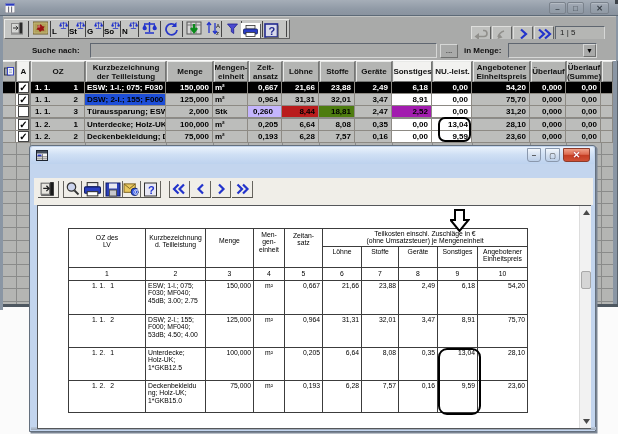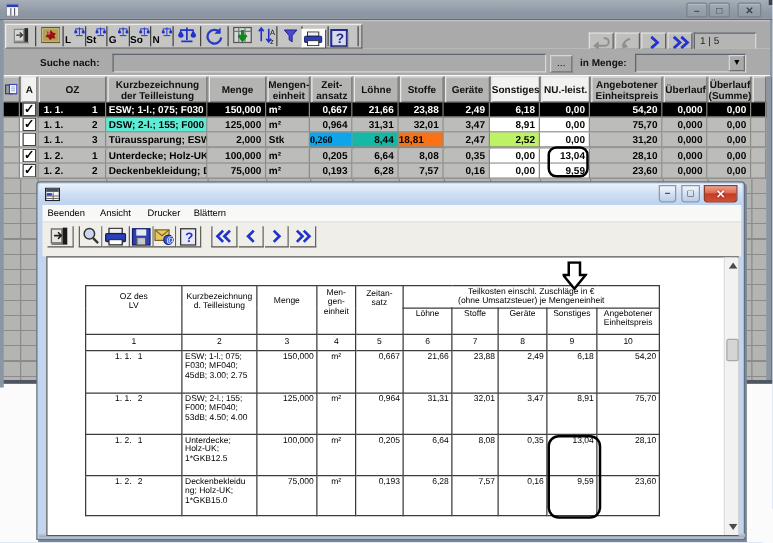--- a/index.html
+++ b/index.html
@@ -295,21 +295,21 @@
     </div>
   <div class="row" style="top:33.2px;">
       <div class="cell" style="left:2px;width:14px;background:#bcbdbb;color:#000;padding-left:3px;"></div>
       <div class="cell" style="left:16px;width:14px;background:#fff;">
         <span class="cb">✓</span>
       </div>
       <div class="cell" style="left:31px;width:54px;background:#bcbdbb;color:#000;">
         <span style="position:absolute;left:4px;">1. 1.</span>
         <span style="position:absolute;right:6px;">2</span>
       </div>
-      <div class="cell" style="left:85px;width:81px;background:#5eead4;color:#000;padding-left:2px;">DSW; 2-l.; 155; F000</div>
+      <div class="cell" style="left:85px;width:81px;background:#1d4ed8;color:#000;padding-left:2px;">DSW; 2-l.; 155; F000</div>
       <div class="cell" style="left:166px;width:47px;background:#bcbdbb;color:#000;text-align:right;padding-right:3px;">125,000</div>
       <div class="cell" style="left:213px;width:35px;background:#bcbdbb;color:#000;padding-left:2px;">m²</div>
       <div class="cell" style="left:248px;width:34px;background:#bcbdbb;color:#000;text-align:right;padding-right:3px;">0,964</div>
       <div class="cell" style="left:282px;width:37px;background:#bcbdbb;color:#000;text-align:right;padding-right:3px;">31,31</div>
       <div class="cell" style="left:319px;width:36px;background:#bcbdbb;color:#000;text-align:right;padding-right:3px;">32,01</div>
       <div class="cell" style="left:355px;width:37px;background:#bcbdbb;color:#000;text-align:right;padding-right:3px;">3,47</div>
       <div class="cell" style="left:392px;width:40px;background:#fff;color:#000;text-align:right;padding-right:3px;">8,91</div>
       <div class="cell" style="left:432px;width:40px;background:#fff;color:#000;text-align:right;padding-right:3px;">0,00</div>
       <div class="cell" style="left:472px;width:58px;background:#bcbdbb;color:#000;text-align:right;padding-right:3px;">75,70</div>
       <div class="cell" style="left:530px;width:36px;background:#bcbdbb;color:#000;text-align:right;padding-right:3px;">0,000</div>
@@ -321,25 +321,25 @@
       <div class="cell" style="left:16px;width:14px;background:#fff;">
         <span class="cb"></span>
       </div>
       <div class="cell" style="left:31px;width:54px;background:#bcbdbb;color:#000;">
         <span style="position:absolute;left:4px;">1. 1.</span>
         <span style="position:absolute;right:6px;">3</span>
       </div>
       <div class="cell" style="left:85px;width:81px;background:#bcbdbb;color:#000;padding-left:2px;">Türaussparung; ESW</div>
       <div class="cell" style="left:166px;width:47px;background:#bcbdbb;color:#000;text-align:right;padding-right:3px;">2,000</div>
       <div class="cell" style="left:213px;width:35px;background:#bcbdbb;color:#000;padding-left:2px;">Stk</div>
-      <div class="cell" style="left:248px;width:34px;background:#0ea5e9;color:#000;text-align:left;padding-right:3px;font-family:Liberation Serif, serif;">0,260</div>
-      <div class="cell" style="left:282px;width:37px;background:#14b8a6;color:#000;text-align:right;padding-right:3px;">8,44</div>
-      <div class="cell" style="left:319px;width:36px;background:#f97316;color:#000;text-align:left;padding-right:3px;">18,81</div>
+      <div class="cell" style="left:248px;width:34px;background:#c4b5fd;color:#000;text-align:center;padding-right:3px;">0,260</div>
+      <div class="cell" style="left:282px;width:37px;background:#b91c1c;color:#000;text-align:right;padding-right:3px;">8,44</div>
+      <div class="cell" style="left:319px;width:36px;background:#4d7c0f;color:#000;text-align:right;padding-right:3px;">18,81</div>
       <div class="cell" style="left:355px;width:37px;background:#bcbdbb;color:#000;text-align:right;padding-right:3px;">2,47</div>
-      <div class="cell" style="left:392px;width:40px;background:#bef264;color:#000;text-align:right;padding-right:3px;">2,52</div>
+      <div class="cell" style="left:392px;width:40px;background:#a21caf;color:#000;text-align:right;padding-right:3px;">2,52</div>
       <div class="cell" style="left:432px;width:40px;background:#fff;color:#000;text-align:right;padding-right:3px;">0,00</div>
       <div class="cell" style="left:472px;width:58px;background:#bcbdbb;color:#000;text-align:right;padding-right:3px;">31,20</div>
       <div class="cell" style="left:530px;width:36px;background:#bcbdbb;color:#000;text-align:right;padding-right:3px;">0,000</div>
       <div class="cell" style="left:566px;width:35px;background:#bcbdbb;color:#000;text-align:right;padding-right:3px;">0,00</div>
       <div class="cell" style="left:601px;width:12px;background:#bcbdbb;color:#000;"></div>
     </div>
   <div class="row" style="top:57.6px;">
       <div class="cell" style="left:2px;width:14px;background:#bcbdbb;color:#000;padding-left:3px;"></div>
       <div class="cell" style="left:16px;width:14px;background:#fff;">
         <span class="cb">✓</span>
@@ -393,26 +393,20 @@
   <div id="dtitle" class="abs">
     <svg class="abs" style="left:5px;top:3px;" width="12" height="11" viewBox="0 0 12 11">
       <rect x="0.5" y="0.5" width="11" height="10" fill="#f4f4f4" stroke="#1d2430"></rect>
       <rect x="1" y="1" width="10" height="2.5" fill="#46505e"></rect>
       <rect x="1.5" y="4.5" width="4" height="2" fill="#2a3bc0"></rect>
       <path d="M1 6.8 h10 M6.5 4 v6 M1 8.8 h10" stroke="#555" stroke-width="0.7"></path>
     </svg>
     <div class="abs" style="left:496px;top:1px;width:14px;height:14px;background:linear-gradient(#f3f7fc,#d4e0f0 50%,#bccfe8);border:1px solid #8a98ad;border-radius:0 0 3px 3px;text-align:center;color:#333;font-size:8px;line-height:12px;font-weight:bold;">–</div>
     <div class="abs" style="left:514px;top:1px;width:15px;height:14px;background:linear-gradient(#f3f7fc,#d4e0f0 50%,#bccfe8);border:1px solid #8a98ad;border-radius:0 0 3px 3px;text-align:center;color:#333;font-size:7px;line-height:13px;">▢</div>
     <div class="abs" style="left:532px;top:1px;width:27px;height:14px;background:linear-gradient(#f0a088,#dd6a50 45%,#c43c22 50%,#cf5035);border:1px solid #8d3a2a;border-radius:0 0 3px 3px;text-align:center;color:#fff;font-size:9px;line-height:13px;font-weight:bold;text-shadow:0 0 2px #802;">✕</div>
-  </div>
-  <div id="dmenu" class="abs">
-    <span class="abs" style="left:4px;top:2px;">Beenden</span>
-    <span class="abs" style="left:46px;top:2px;">Ansicht</span>
-    <span class="abs" style="left:84px;top:2px;">Drucker</span>
-    <span class="abs" style="left:121px;top:2px;">Blättern</span>
   </div>
   <div id="dtools" class="abs">
     <div class="dcell" style="left:4px;width:21px;">
       <svg width="18" height="16" viewBox="0 0 17 15">
           <path d="M2 13.5 h12" stroke="#555"></path>
           <rect x="2" y="2" width="8" height="10.5" fill="#e8e6e0" stroke="#666"></rect>
           <rect x="10.5" y="1" width="3.5" height="12.5" fill="#1a1a1a"></rect>
           <path d="M4 7 h5 M7 4.5 l2.5 2.5 -2.5 2.5" stroke="#222" fill="none" stroke-width="1.2"></path>
         </svg>
     </div>

